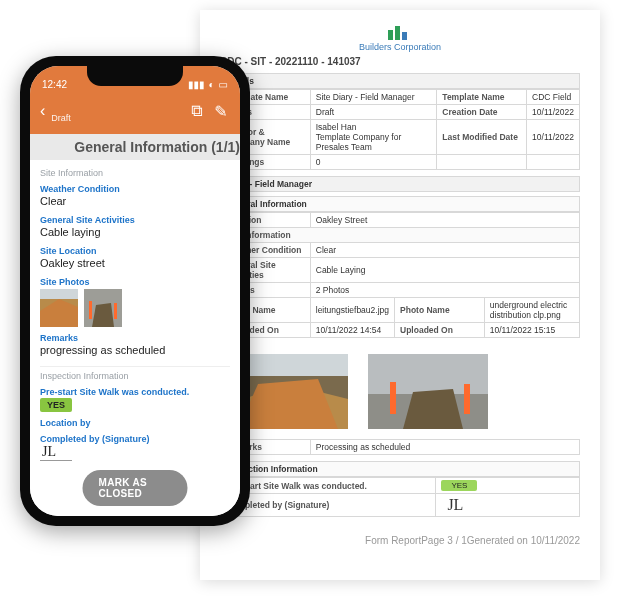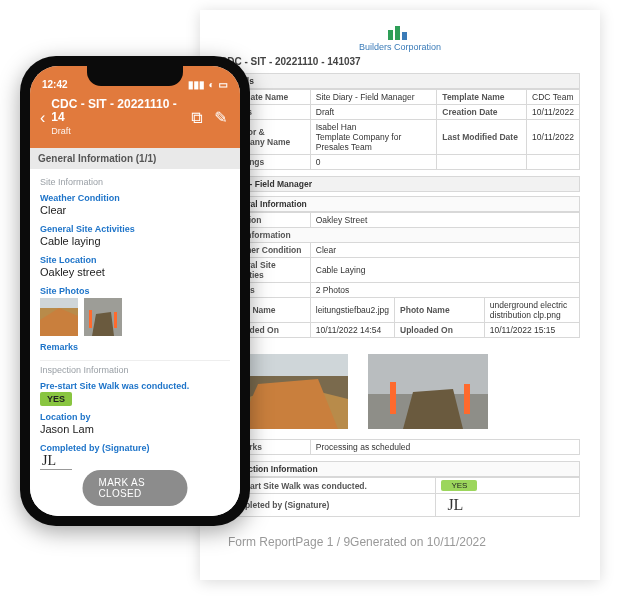--- a/index.html
+++ b/index.html
@@ -20,21 +20,21 @@
   .sheet .logo svg { display:block; margin:0 auto 2px;}
   .sheet h2 { font-size:10px; font-weight:600; margin:4px 0 6px; color:#444;}
   .sheet-table { width:100%; border-collapse:collapse; margin-bottom:6px;}
   .sheet-table td { border:1px solid #d8d8d8; padding:2px 5px; font-size:8.5px;}
   .sheet-table td.k { font-weight:600; width:25%; color:#555;}
   .sheet .section-title { background:#f2f2f2; border:1px solid #d8d8d8; padding:2px 5px; font-weight:600; font-size:8.5px; margin-top:4px;}
   .sheet .photos-row { display:flex; gap:20px; justify-content:flex-start; padding:10px 8px;}
   .sheet .photos-row .thumb { width:120px; height:75px;}
   .sheet .yes-pill { display:inline-block; background:#9cd65c; color:#222; padding:1px 10px; font-size:8px; border-radius:2px;}
   .sig { font-family: cursive; font-size:16px; padding:2px 6px;}
-  .sheet-foot { display:flex; justify-content:flex-start; font-size:12px; color:#999; margin-top:18px;margin-left:8px;}
+  .sheet-foot { display:flex; justify-content:flex-end; font-size:10px; color:#999; margin-top:18px;margin-left:8px;}
 
   
   .phone {
     position:absolute;
     left:20px; top:56px;
     width:230px; height:470px;
     border-radius:36px;
     background:#0b0b0b;
     padding:10px;
     box-shadow: 0 6px 22px rgba(0,0,0,.35);
@@ -49,51 +49,51 @@
   }
   .notch {
     position:absolute; top:0; left:50%; transform:translateX(-50%);
     width:96px; height:20px; background:#0b0b0b;
     border-bottom-left-radius:14px; border-bottom-right-radius:14px;
     z-index:5;
   }
   .statusbar {
     height:26px; background:#e17a3d; color:#fff;
     display:flex; justify-content:space-between; align-items:flex-end;
-    padding:0 12px 2px; font-size:10px; font-weight:700;
+    padding:0 12px 2px; font-size:10px; font-weight:400;
   }
   .statusbar .right { display:flex; gap:4px; align-items:center;}
   .appbar {
     background:#e17a3d; color:#fff; padding:6px 10px 10px;
     display:flex; align-items:center; gap:6px;
   }
   .appbar .back { font-size:16px; }
   .appbar .title { flex:1; font-size:12px; font-weight:600; line-height:1.1;}
   .appbar .sub { font-size:9px; font-weight:400; opacity:.9;}
   .appbar .ic { width:18px; text-align:center; }
   .section-hdr {
-    background:#e9e9e9; color:#555; font-size:10px; font-weight:600;
-    text-align:left; padding:5px 8px;
+    background:#e9e9e9; color:#555; font-size:14px; font-weight:600;
+    text-align:right; padding:5px 0;
   }
   .scroll {
     flex:1; overflow:hidden; background:#fff;
     padding:4px 10px 60px; font-size:10px;
   }
   .lbl-blue { color:#1e74c9; font-size:9px; font-weight:600; margin-top:6px;}
   .lbl-grey { color:#9aa0a6; font-size:9px; margin-top:8px; border-top:1px solid #eee; padding-top:4px;}
   .val { color:#222; font-size:11px; padding:1px 0 2px;}
   .photos { display:flex; gap:6px; margin-top:2px;}
   .photos .thumb { width:38px; height:38px; border-radius:3px;}
   .yes-btn { display:inline-block; background:#89c540; color:#222; font-size:9px; font-weight:600; padding:2px 7px; border-radius:2px; margin-top:1px;}
   .sig-phone { font-family:cursive; font-size:14px; color:#222; border-bottom:1px solid #999; display:inline-block; padding:0 16px 0 2px;}
 
   .close-btn {
     position:absolute; bottom:10px; left:50%; transform:translateX(-50%);
     background:#8c8c8c; color:#fff; border-radius:18px;
-    font-size:10px; font-weight:400; padding:7px 16px;
+    font-size:10px; font-weight:700; padding:7px 16px;
     letter-spacing:.3px;
   }
 
   
   .thumb svg { width:100%; height:100%; display:block;}
 </style>
 </head>
 <body>
 
 <div class="sheet">
@@ -108,21 +108,21 @@
 
   <h2>CDC - SIT - 20221110 - 141037</h2>
 
   <div class="section-title">Details</div>
   <table class="sheet-table">
     <tbody>
         <tr>
       <td class="k">Template Name</td>
           <td>Site Diary - Field Manager</td>
       <td class="k">Template Name</td>
-          <td>CDC Team</td>
+          <td>CDC Field</td>
     </tr>
     <tr>
       <td class="k">Status</td>
           <td>Draft</td>
       <td class="k">Creation Date</td>
           <td>10/11/2022</td>
     </tr>
     <tr>
       <td class="k">Creator &amp; Company Name</td>
           <td style="white-space:pre-line">Isabel Han
@@ -215,42 +215,42 @@
     </tr>
     <tr>
       <td class="k">Completed by (Signature)</td>
       <td><span class="sig">JL</span></td>
     </tr>
   </tbody>
     </table>
 
   <div class="sheet-foot">
     <span>Form Report</span>
-    <span>Page 1 / 9</span>
+    <span>Page 3 / 1</span>
     <span>Generated on 10/11/2022</span>
   </div>
 </div>
 
 <div class="phone">
   <div class="screen">
     <div class="notch"></div>
 
     <div class="statusbar">
       <span>12:42</span>
       <span class="right">
         <span>▮▮▮</span>
         <span>◐</span>
         <span>▭</span>
       </span>
     </div>
 
     <div class="appbar">
       <span class="back">‹</span>
       <div class="title">
-        <span>CDC - SIT - 20221110 - 14</span><br>
+        <br>
         <span class="sub">Draft</span>
       </div>
       <span class="ic">⧉</span>
       <span class="ic">✎</span>
     </div>
 
     <div class="section-hdr">General Information (1/1)</div>
 
     <div class="scroll">
       <div class="lbl-grey" style="border:none;margin-top:0">Site Information</div>
@@ -277,28 +277,28 @@
           <svg viewBox="0 0 38 38">
               <rect width="38" height="38" fill="#9d9d97"></rect>
               <polygon points="8,38 30,38 27,14 12,16" fill="#6a5a3e"></polygon>
               <rect x="5" y="12" width="3" height="18" fill="#ff6a2d"></rect>
               <rect x="30" y="14" width="3" height="16" fill="#ff6a2d"></rect>
             </svg>
         </div>
       </div>
 
       <div class="lbl-blue">Remarks</div>
+      <div class="val">progressing as scheduled</div>
 
       <div class="lbl-grey">Inspection Information</div>
 
       <div class="lbl-blue">Pre-start Site Walk was conducted.</div>
       <div><span class="yes-btn">YES</span></div>
 
       <div class="lbl-blue">Location by</div>
-      <div class="val">Jason Lam</div>
 
       <div class="lbl-blue">Completed by (Signature)</div>
       <div><span class="sig-phone">JL</span></div>
     </div>
 
     <div class="close-btn">MARK AS CLOSED</div>
   </div>
 </div>
 
 </body></html>

